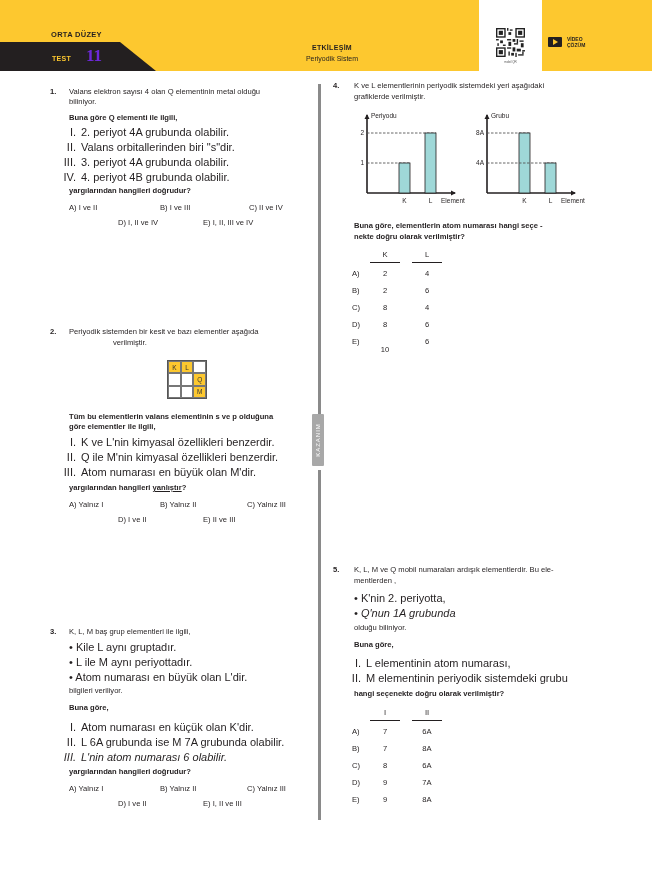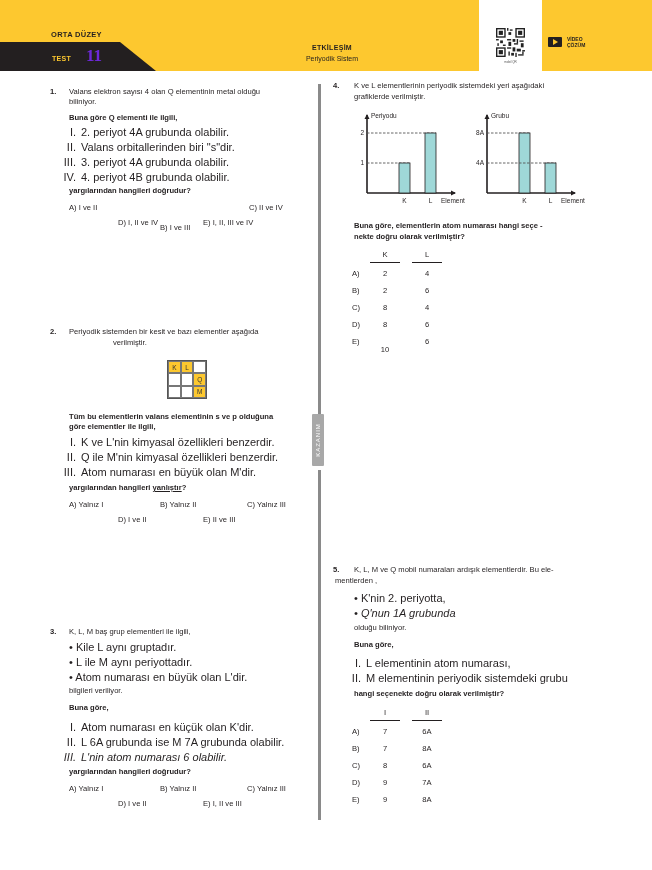--- a/index.html
+++ b/index.html
@@ -117,21 +117,21 @@
   <div class="qnum" style="left:50px; top:87px;">1.</div>
   <div class="q" style="left:69px; top:87px; width:240px;">Valans elektron sayısı 4 olan Q elementinin metal olduğu</div>
   <div class="q" style="left:69px; top:97px;">biliniyor.</div>
   <div class="q b" style="left:69px; top:113px;">Buna göre Q elementi ile ilgili,</div>
   <div class="item" style="left:62px; top:127px;"><span class="roman">I.</span><span>2. periyot 4A grubunda olabilir.</span></div>
   <div class="item" style="left:62px; top:142px;"><span class="roman">II.</span><span>Valans orbitallerinden biri "s"dir.</span></div>
   <div class="item" style="left:62px; top:157px;"><span class="roman">III.</span><span>3. periyot 4A grubunda olabilir.</span></div>
   <div class="item" style="left:62px; top:172px;"><span class="roman">IV.</span><span>4. periyot 4B grubunda olabilir.</span></div>
   <div class="q b" style="left:69px; top:186px;">yargılarından hangileri doğrudur?</div>
   <div class="opt" style="left:69px; top:203px;">A) I ve II</div>
-  <div class="opt" style="left:160px; top:203px;margin-top:20px;">B) I ve III</div>
+  <div class="opt" style="left:160px; top:203px;">B) I ve III</div>
   <div class="opt" style="left:249px; top:203px;">C) II ve IV</div>
   <div class="opt" style="left:118px; top:218px;">D) I, II ve IV</div>
   <div class="opt" style="left:203px; top:218px;">E) I, II, III ve IV</div>
 </div>
 
 <div>
   <div class="qnum" style="left:50px; top:327px;">2.</div>
   <div class="q" style="left:69px; top:327px; width:240px;">Periyodik sistemden bir kesit ve bazı elementler aşağıda</div>
   <div class="q" style="left:69px; top:338px;margin-left:44px;">verilmiştir.</div>
   <div class="ptable">
@@ -240,21 +240,21 @@
         <div class="lbl" style="left: -2px; top: 87px;">E)</div>
         <div class="cell" style="left: 16px; top: 87px; margin-top: 8px;">10</div>
         <div class="cell" style="left: 58px; top: 87px;">6</div>
       </div>
   </div>
 </div>
 
 <div>
   <div class="qnum" style="left:333px; top:565px;">5.</div>
   <div class="q" style="left:354px; top:565px; width:262px;">K, L, M ve Q mobil numaraları ardışık elementlerdir. Bu ele-</div>
-  <div class="q" style="left:335px; top:576px;">mentlerden ,</div>
+  <div class="q" style="left:354px; top:576px;">mentlerden ,</div>
   <div class="item" style="left:354px; top:593px;">• <span>K'nin 2. periyotta,</span></div>
   <div class="item" style="left:354px; top:608px;font-style:italic;">• <span>Q'nun 1A grubunda</span></div>
   <div class="q" style="left:354px; top:623px;">olduğu biliniyor.</div>
   <div class="q b" style="left:354px; top:640px;">Buna göre,</div>
   <div class="item" style="left:347px; top:658px;"><span class="roman">I.</span><span>L elementinin atom numarası,</span></div>
   <div class="item" style="left:347px; top:673px;"><span class="roman">II.</span><span>M elementinin periyodik sistemdeki grubu</span></div>
   <div class="q b" style="left:354px; top:689px;">hangi seçenekte doğru olarak verilmiştir?</div>
 
   <div class="atable" style="left:354px; top:708px;">
     <div class="hdr" style="left:16px; top:0;">I</div>

